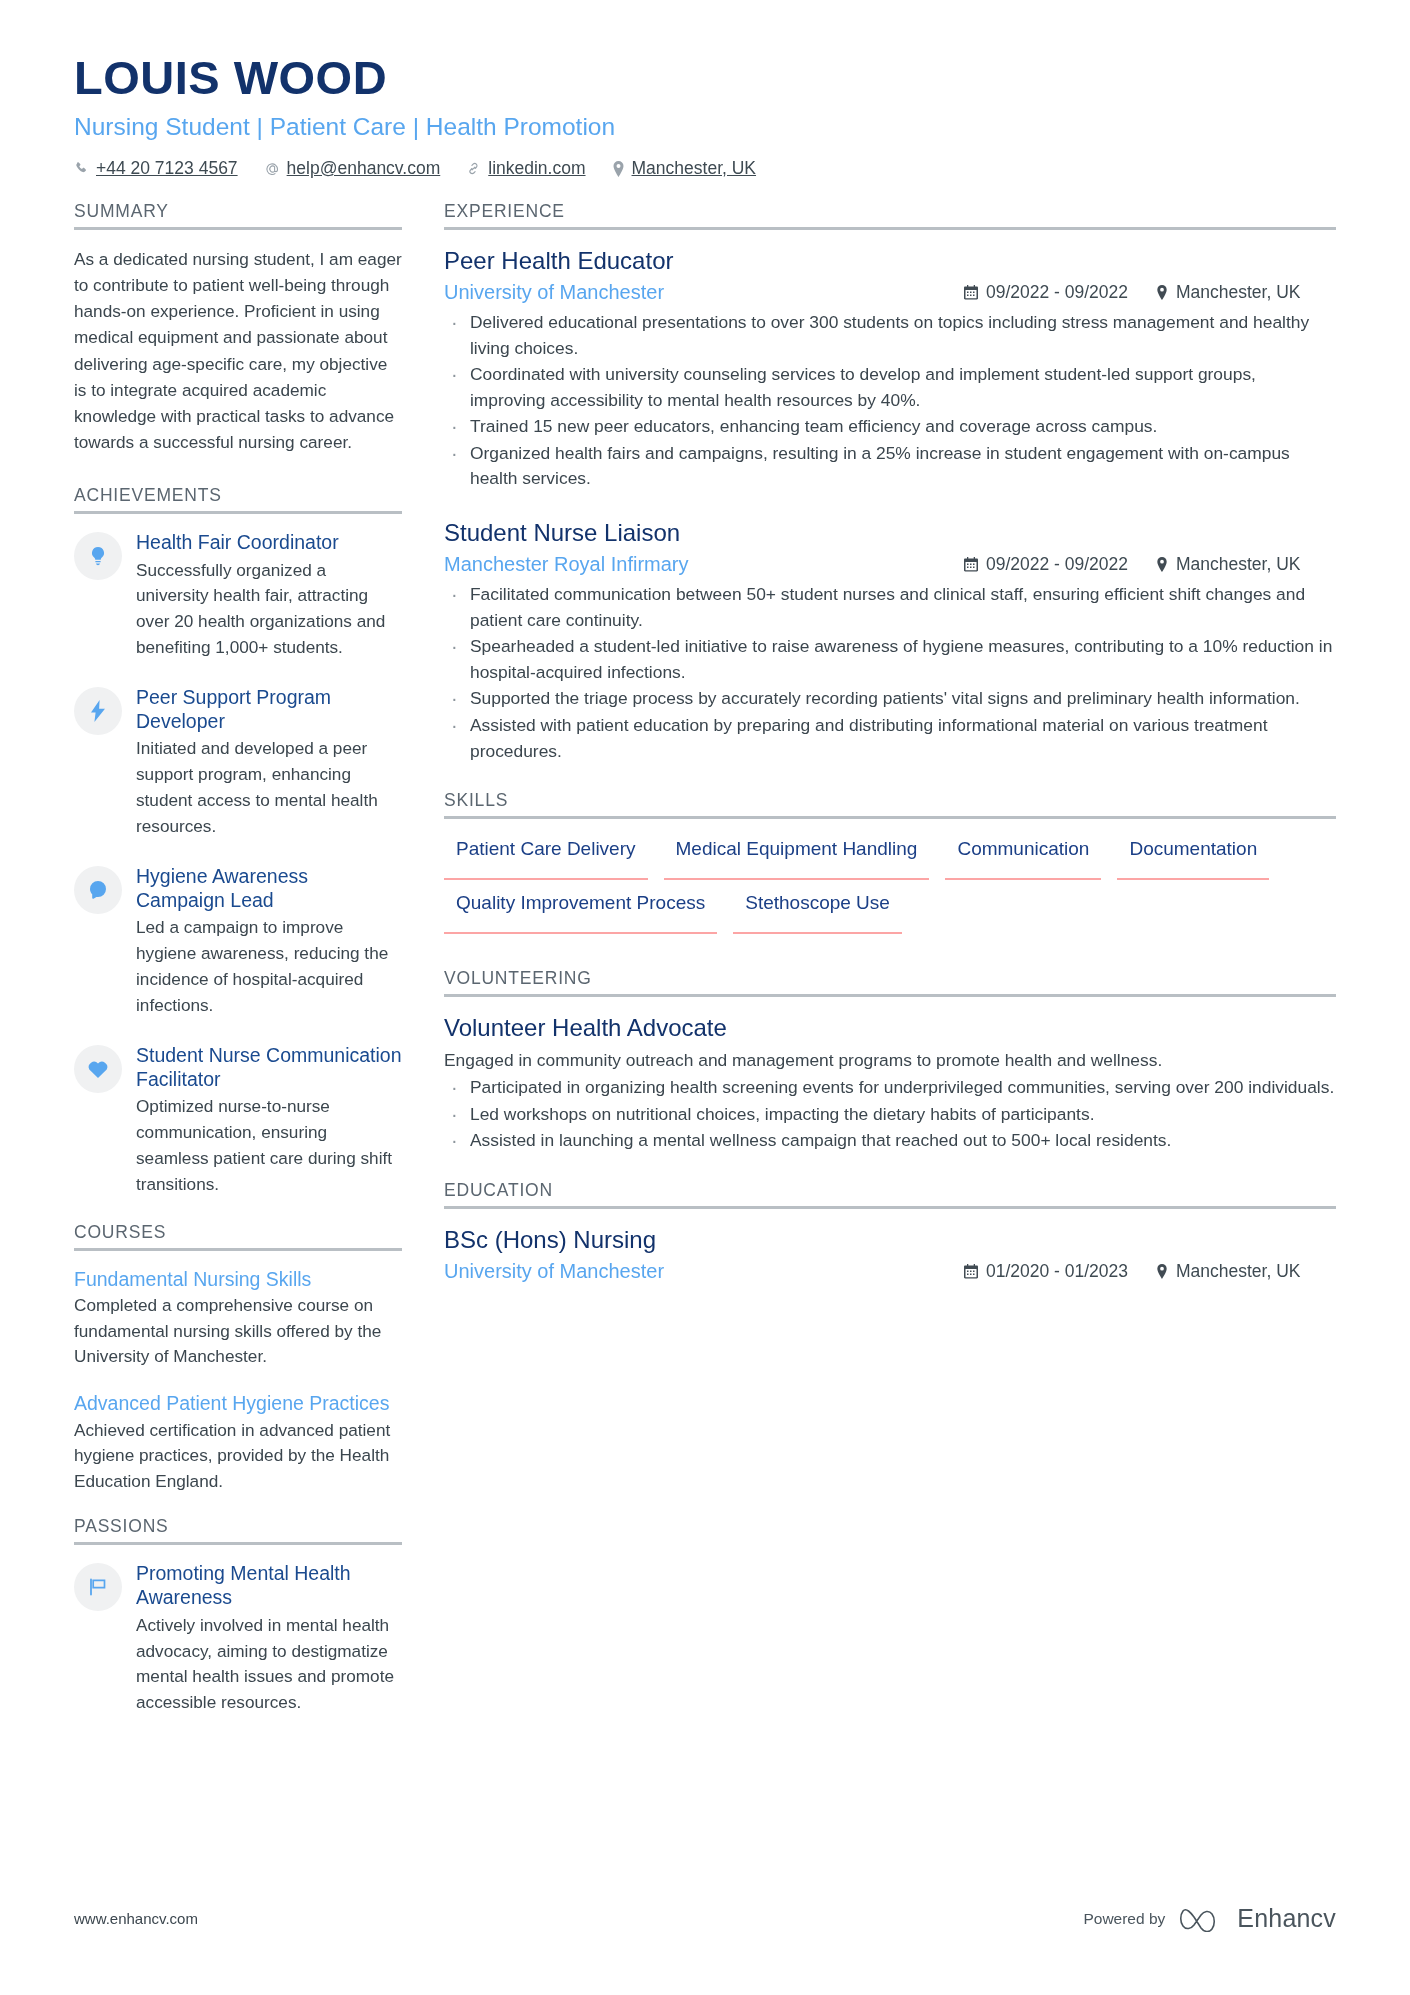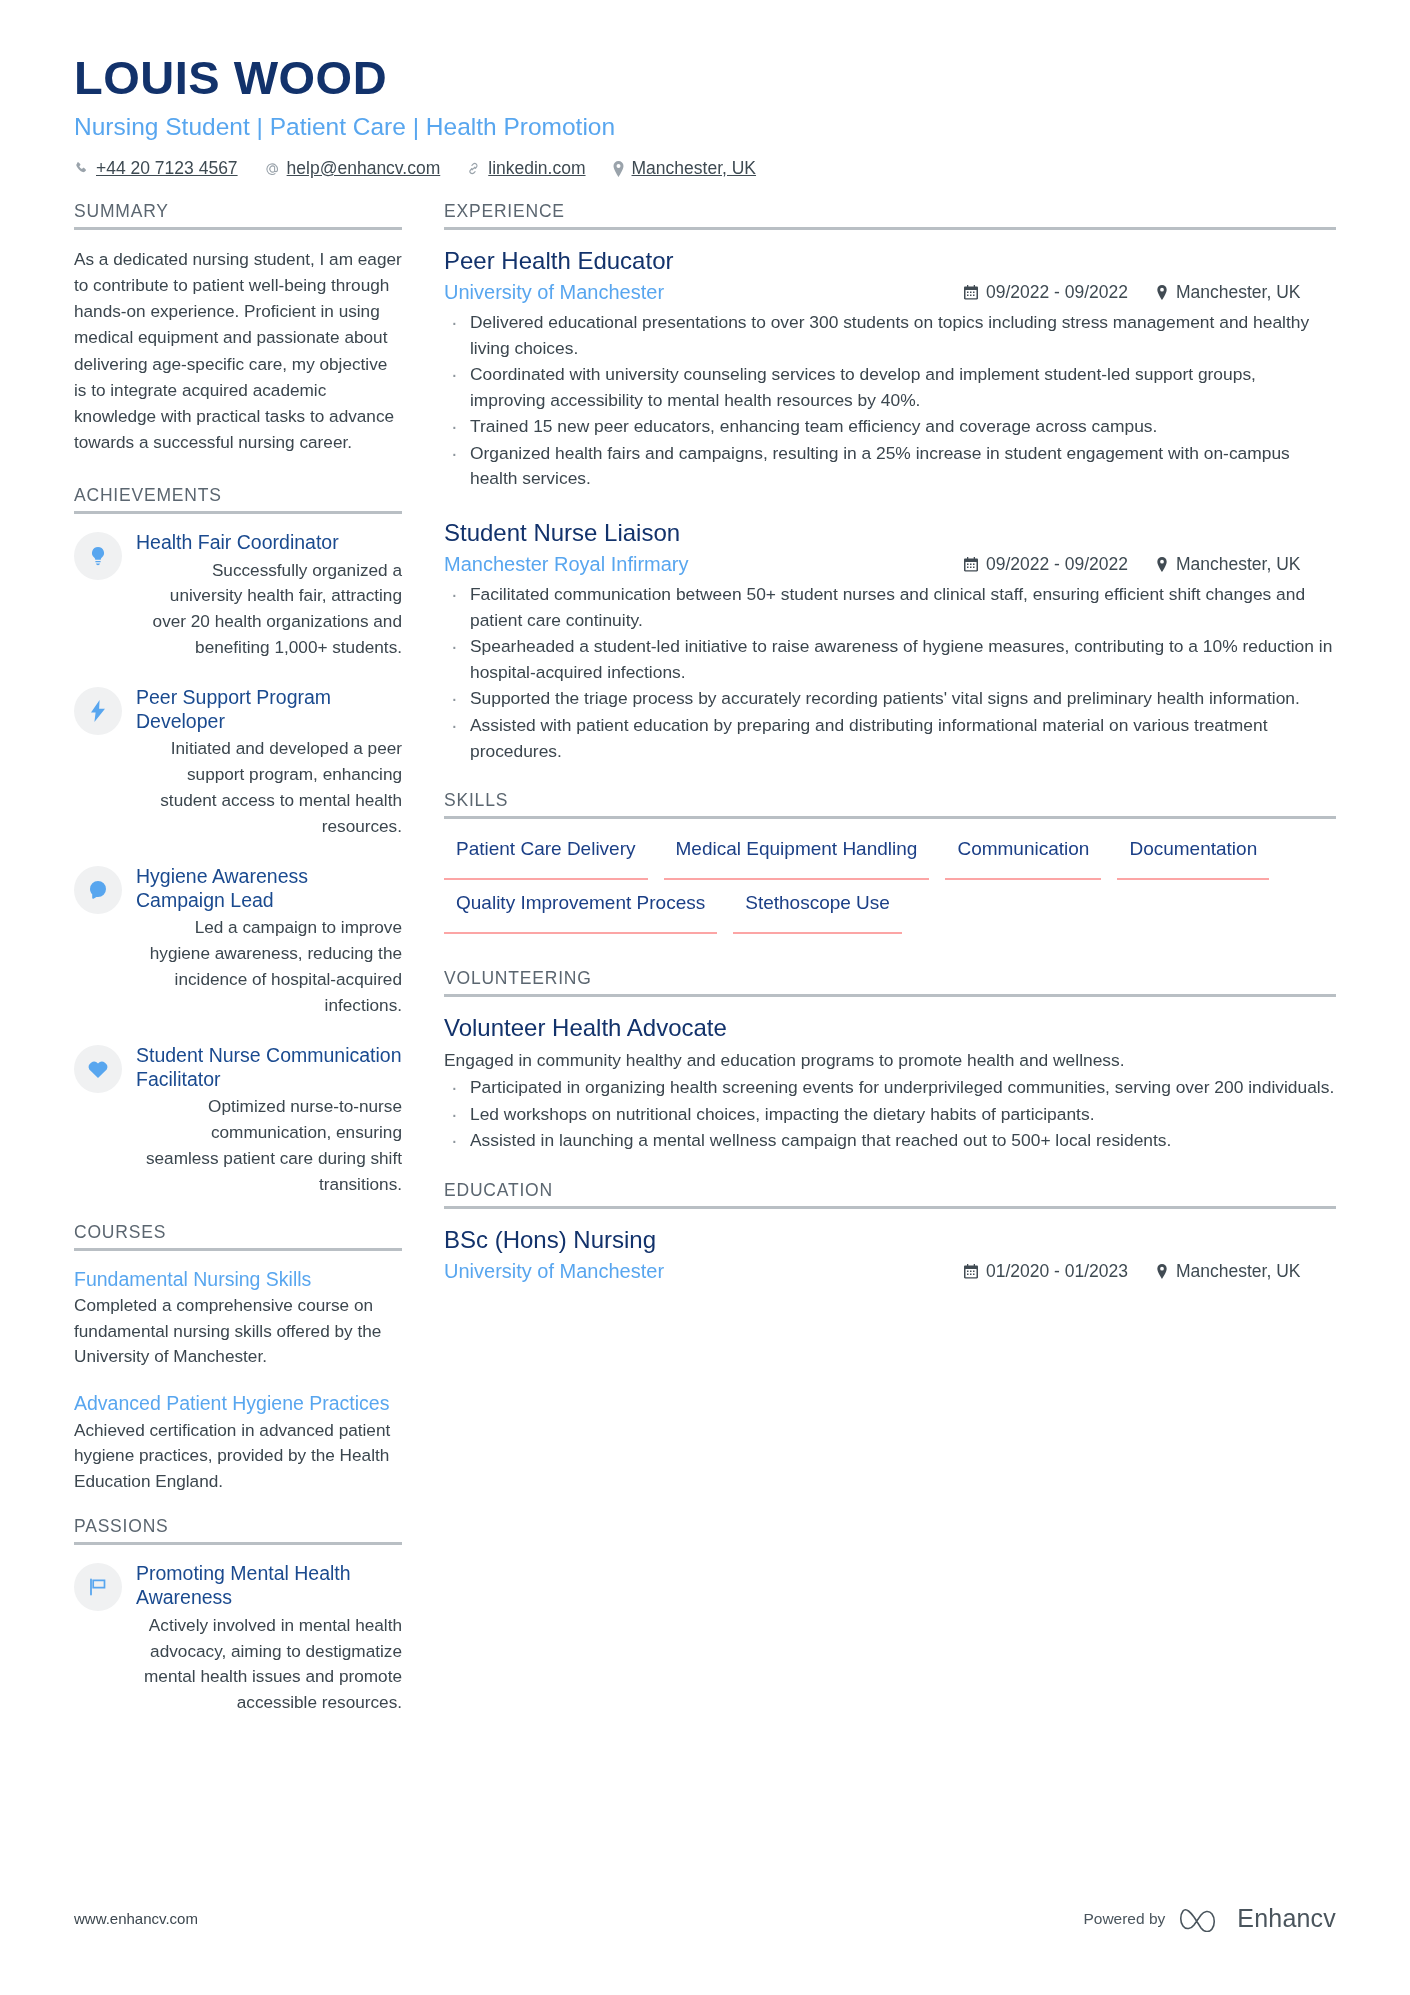--- a/index.html
+++ b/index.html
@@ -99,21 +99,20 @@
   .ach-title {
     font-size: 19.5px;
     color: #1a4a8f;
     line-height: 1.25;
     margin-bottom: 3px;
   }
   .ach-desc {
     font-size: 17.2px;
     line-height: 1.5;
     color: #3b464e;
-    text-align: right;
   }
 
   .course-item { margin-bottom: 21px; }
   .course-title {
     font-size: 19.5px;
     color: #58a6ef;
     line-height: 1.25;
     margin-bottom: 2px;
   }
   .course-desc {
@@ -450,21 +449,21 @@
           <span class="skill">Stethoscope Use</span>
         </div>
       </div>
 
       <div class="sect" style="margin-top:34px;">
         <div class="sect-title">VOLUNTEERING</div>
         <div class="sect-rule"></div>
 
         <div class="job">
           <div class="job-title">Volunteer Health Advocate</div>
-          <div class="vol-intro">Engaged in community healthy and education programs to promote health and wellness.</div>
+          <div class="vol-intro">Engaged in community outreach and management programs to promote health and wellness.</div>
           <ul class="bullets">
             <li>Participated in organizing health screening events for underprivileged communities, serving over 200 individuals.</li>
             <li>Led workshops on nutritional choices, impacting the dietary habits of participants.</li>
             <li>Assisted in launching a mental wellness campaign that reached out to 500+ local residents.</li>
           </ul>
         </div>
       </div>
 
       <div class="sect" style="margin-top:24px;">
         <div class="sect-title">EDUCATION</div>

